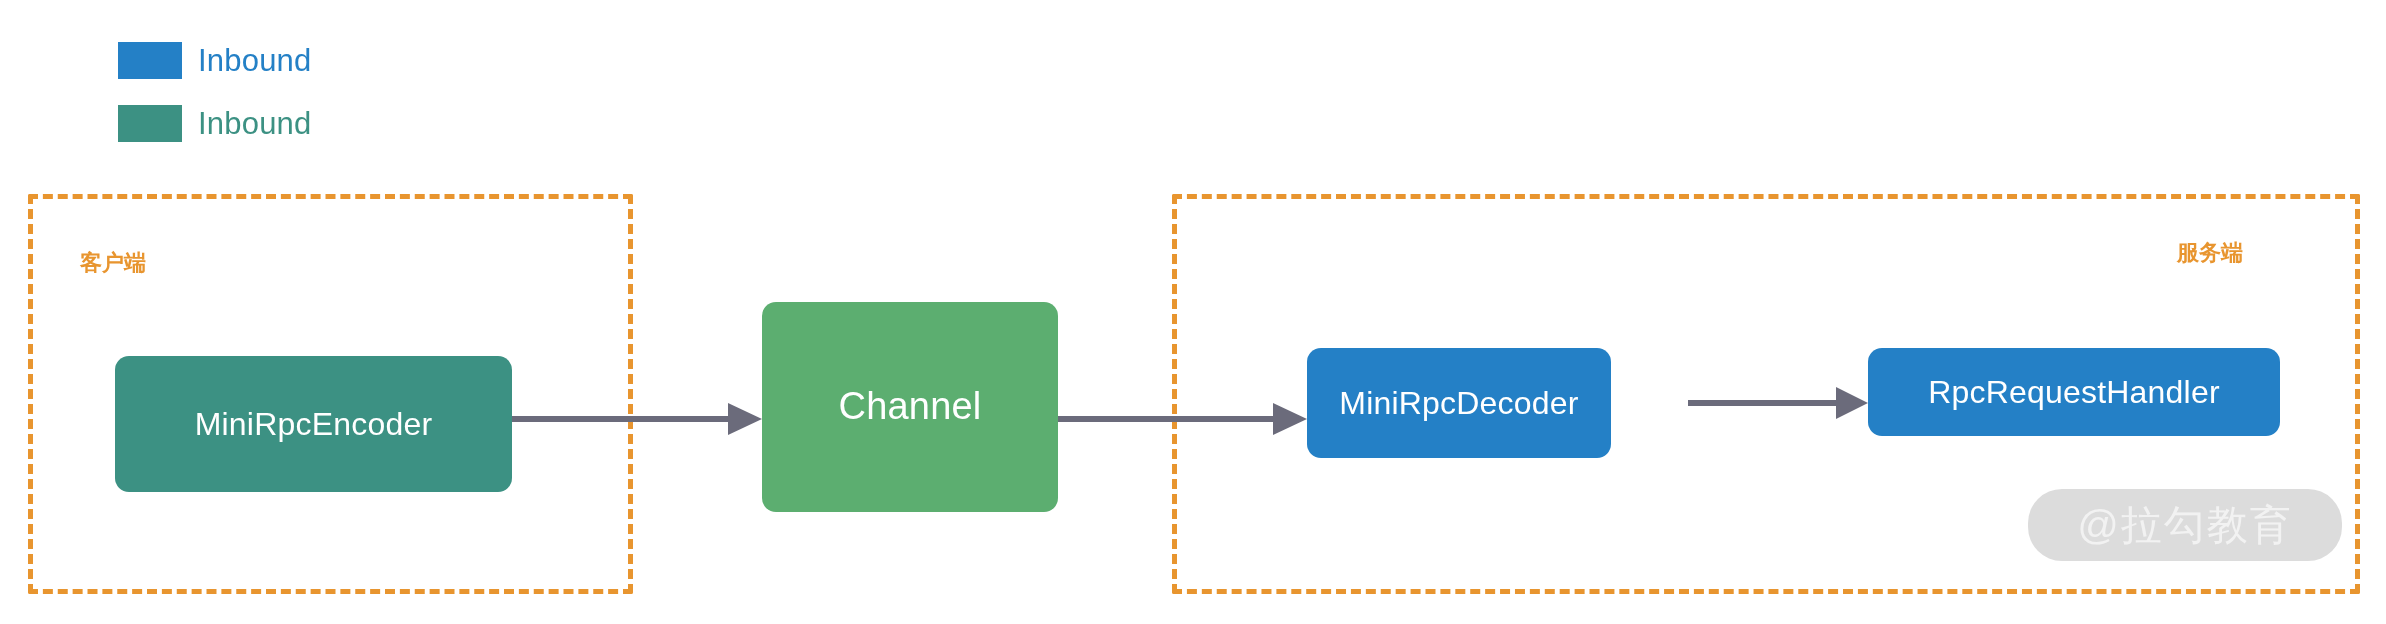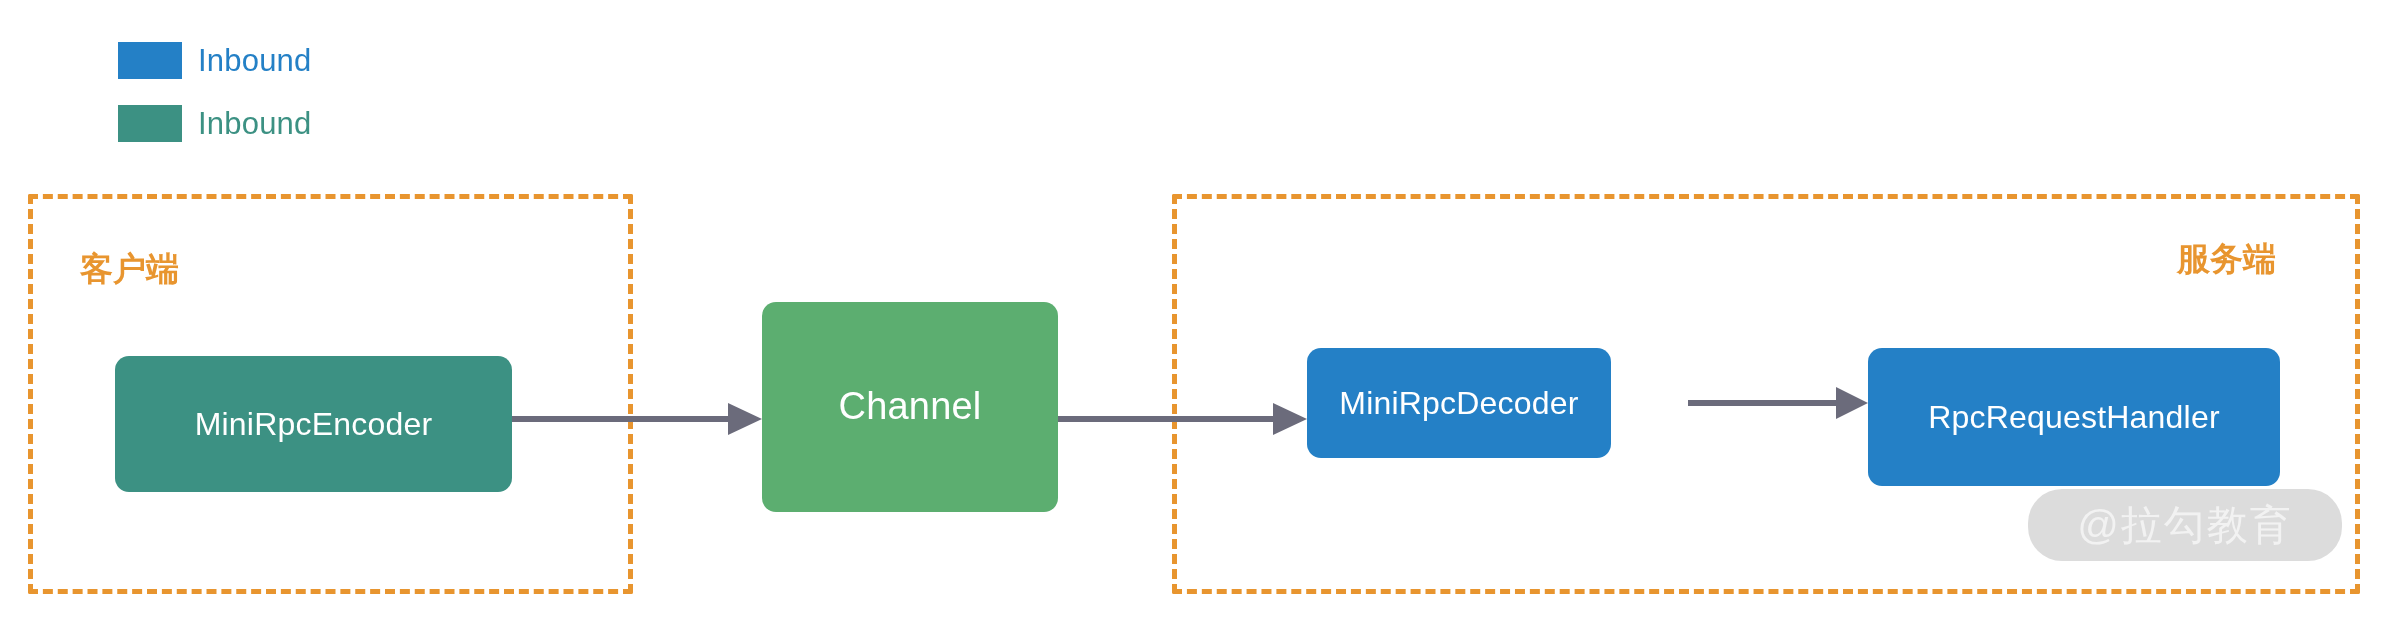--- a/index.html
+++ b/index.html
@@ -52,21 +52,21 @@
   
   .zone {
     position: absolute;
     border: 5px dashed #E8952F;
     border-radius: 2px;
     box-sizing: border-box;
     background: transparent;
   }
   .zone-label {
     position: absolute;
-    font-size: 33px;
+    font-size: 22px;
     font-weight: bold;
     color: #E8952F;
     white-space: nowrap;
     line-height: 1;
   }
 
   
   .node {
     position: absolute;
     box-sizing: border-box;
@@ -145,21 +145,21 @@
   </div>
 
   <div class="zone" style="left:1172px; top:194px; width:1188px; height:400px;"></div>
 
   <div class="zone-label" style="left:2177px; top:242px;">服务端</div>
 
   <div class="node decoder" style="left:1307px; top:348px; width:304px; height:110px; background:#2480C6;">
     <span class="node-label">MiniRpcDecoder</span>
   </div>
 
-  <div class="node handler" style="left:1868px; top:348px; width:412px; height:138px; background:#2480C6;">
+  <div class="node handler" style="left:1868px; top:348px; width:412px; height:88px; background:#2480C6;">
     <span class="node-label">RpcRequestHandler</span>
   </div>
 
   <div class="connector" style="left:512px; top:399px; width:252px;">
     <svg width="252" height="40" viewBox="0 0 252 40" xmlns="http://www.w3.org/2000/svg">
       <line x1="0" y1="20" x2="216" y2="20" stroke="#6B6B7B" stroke-width="6"></line>
       <polygon points="216,4 250,20 216,36" fill="#6B6B7B"></polygon>
     </svg>
   </div>
 

